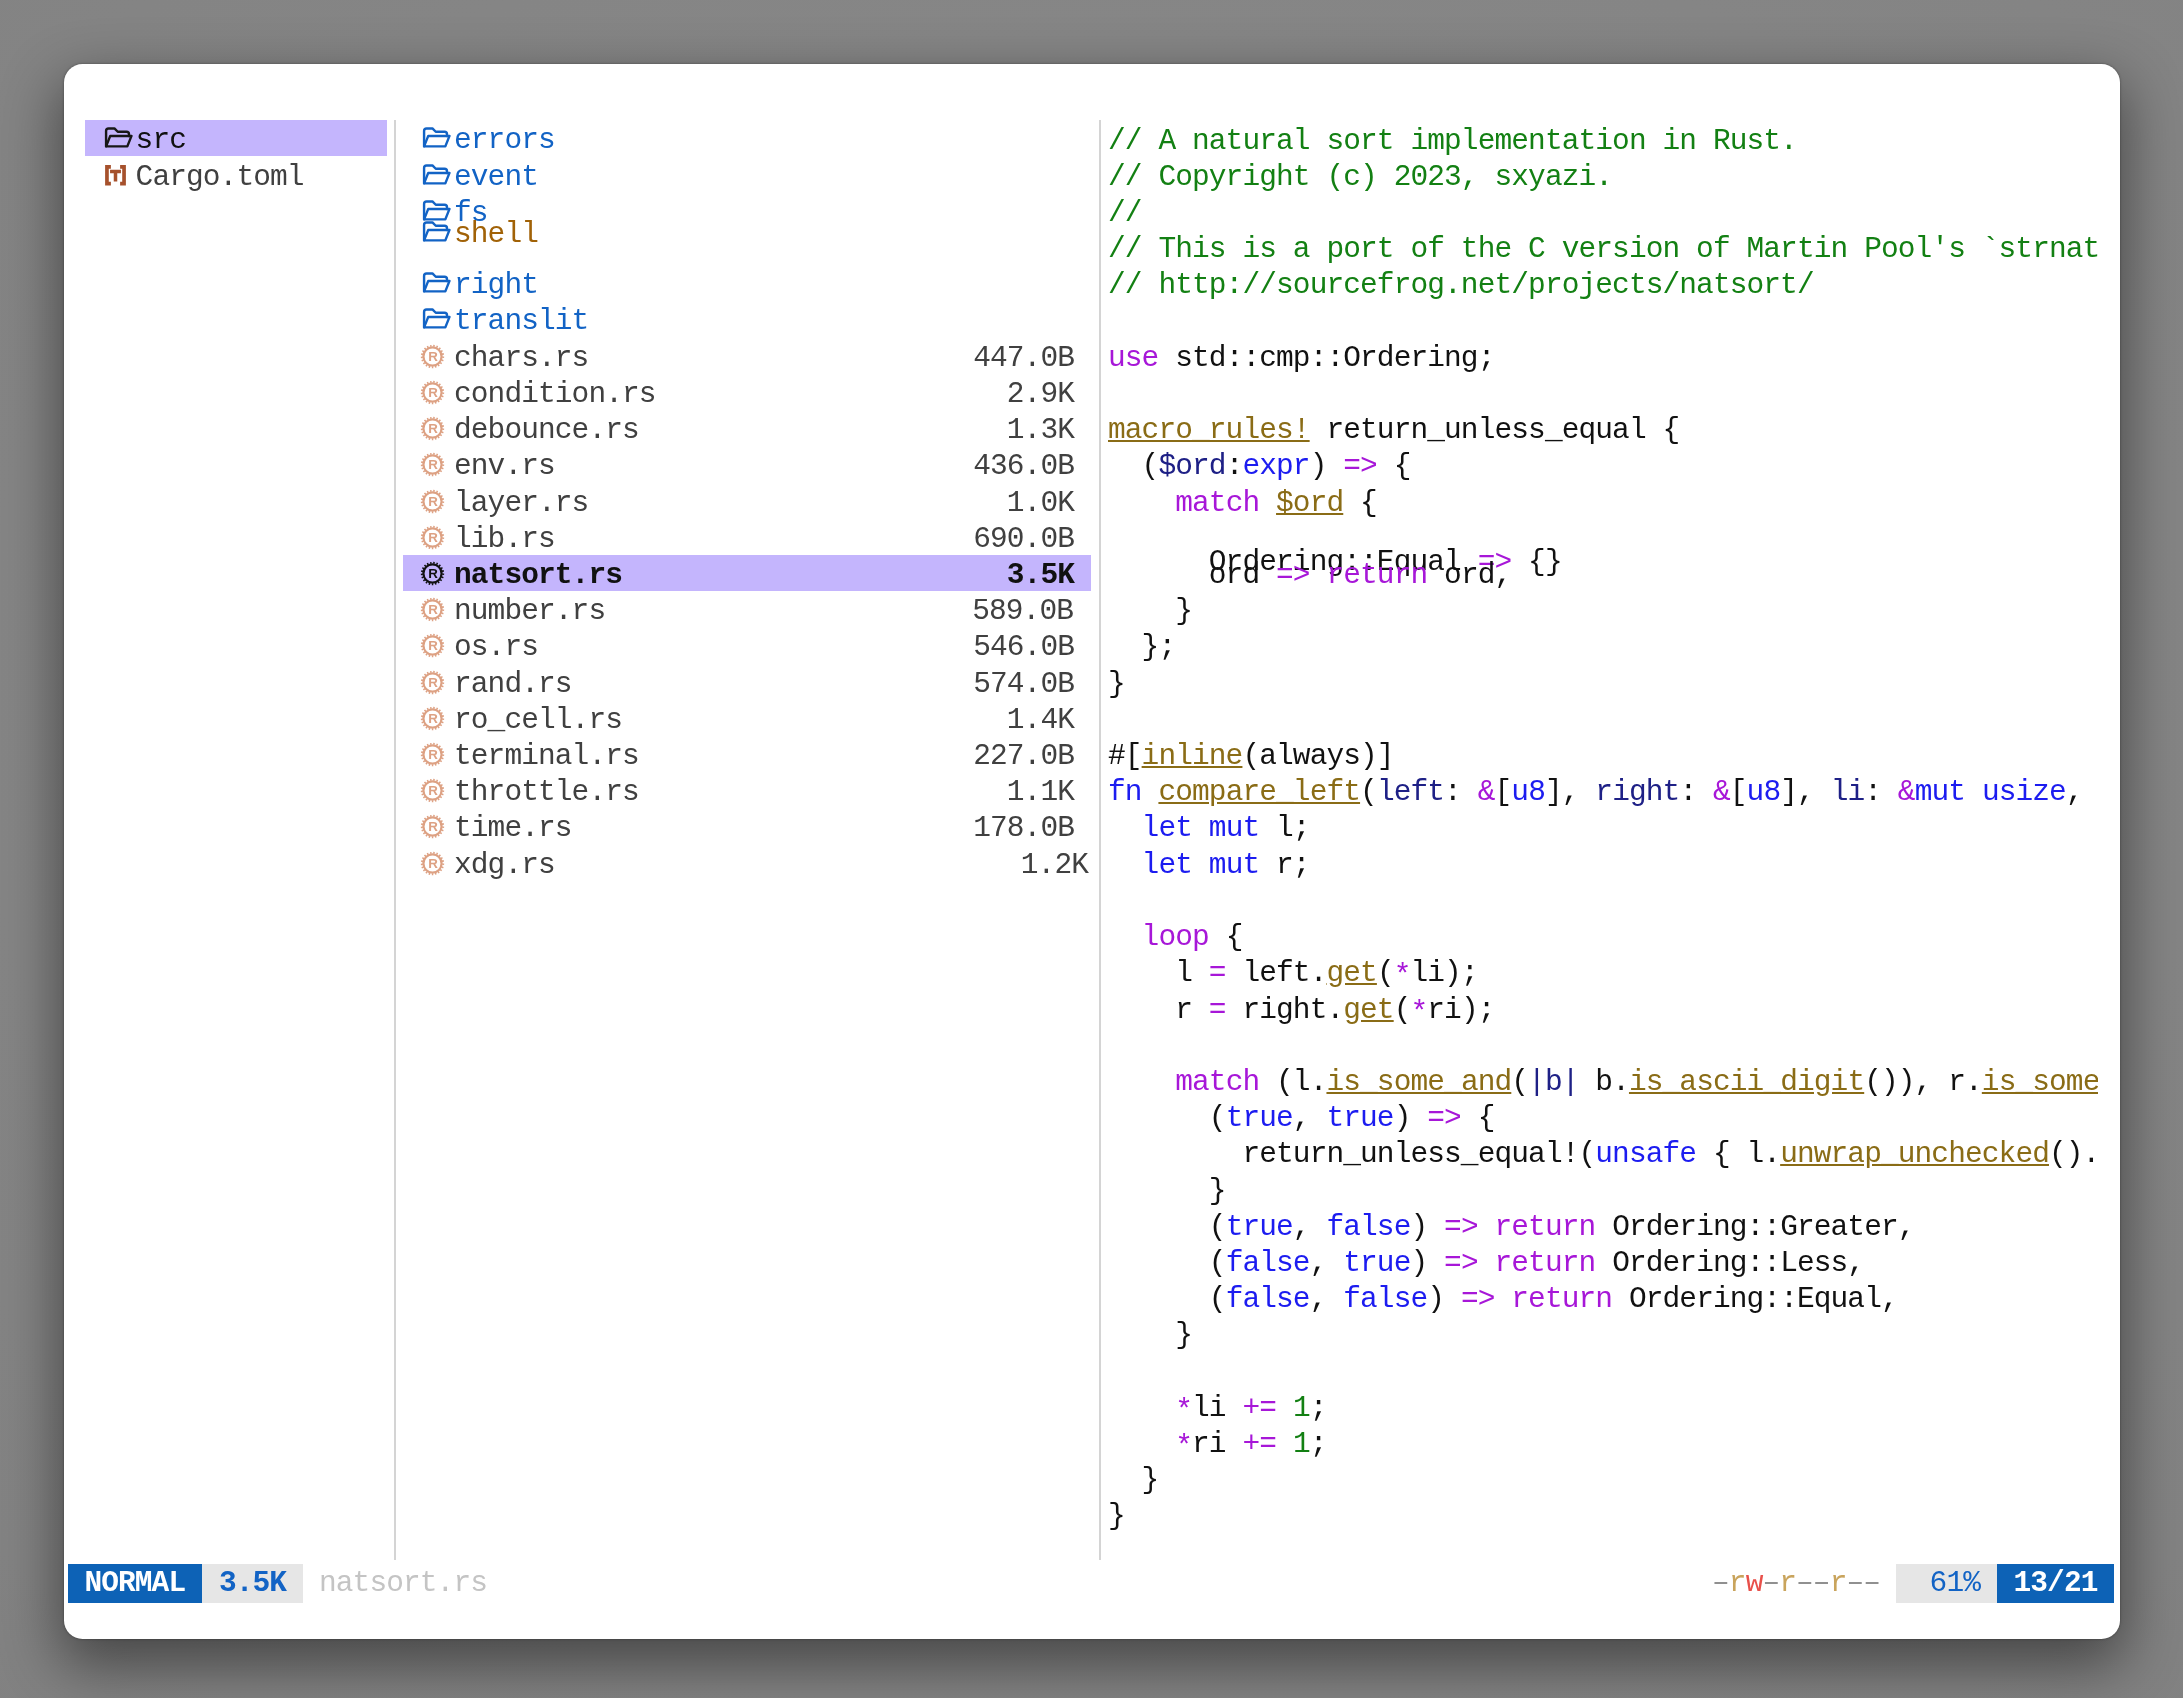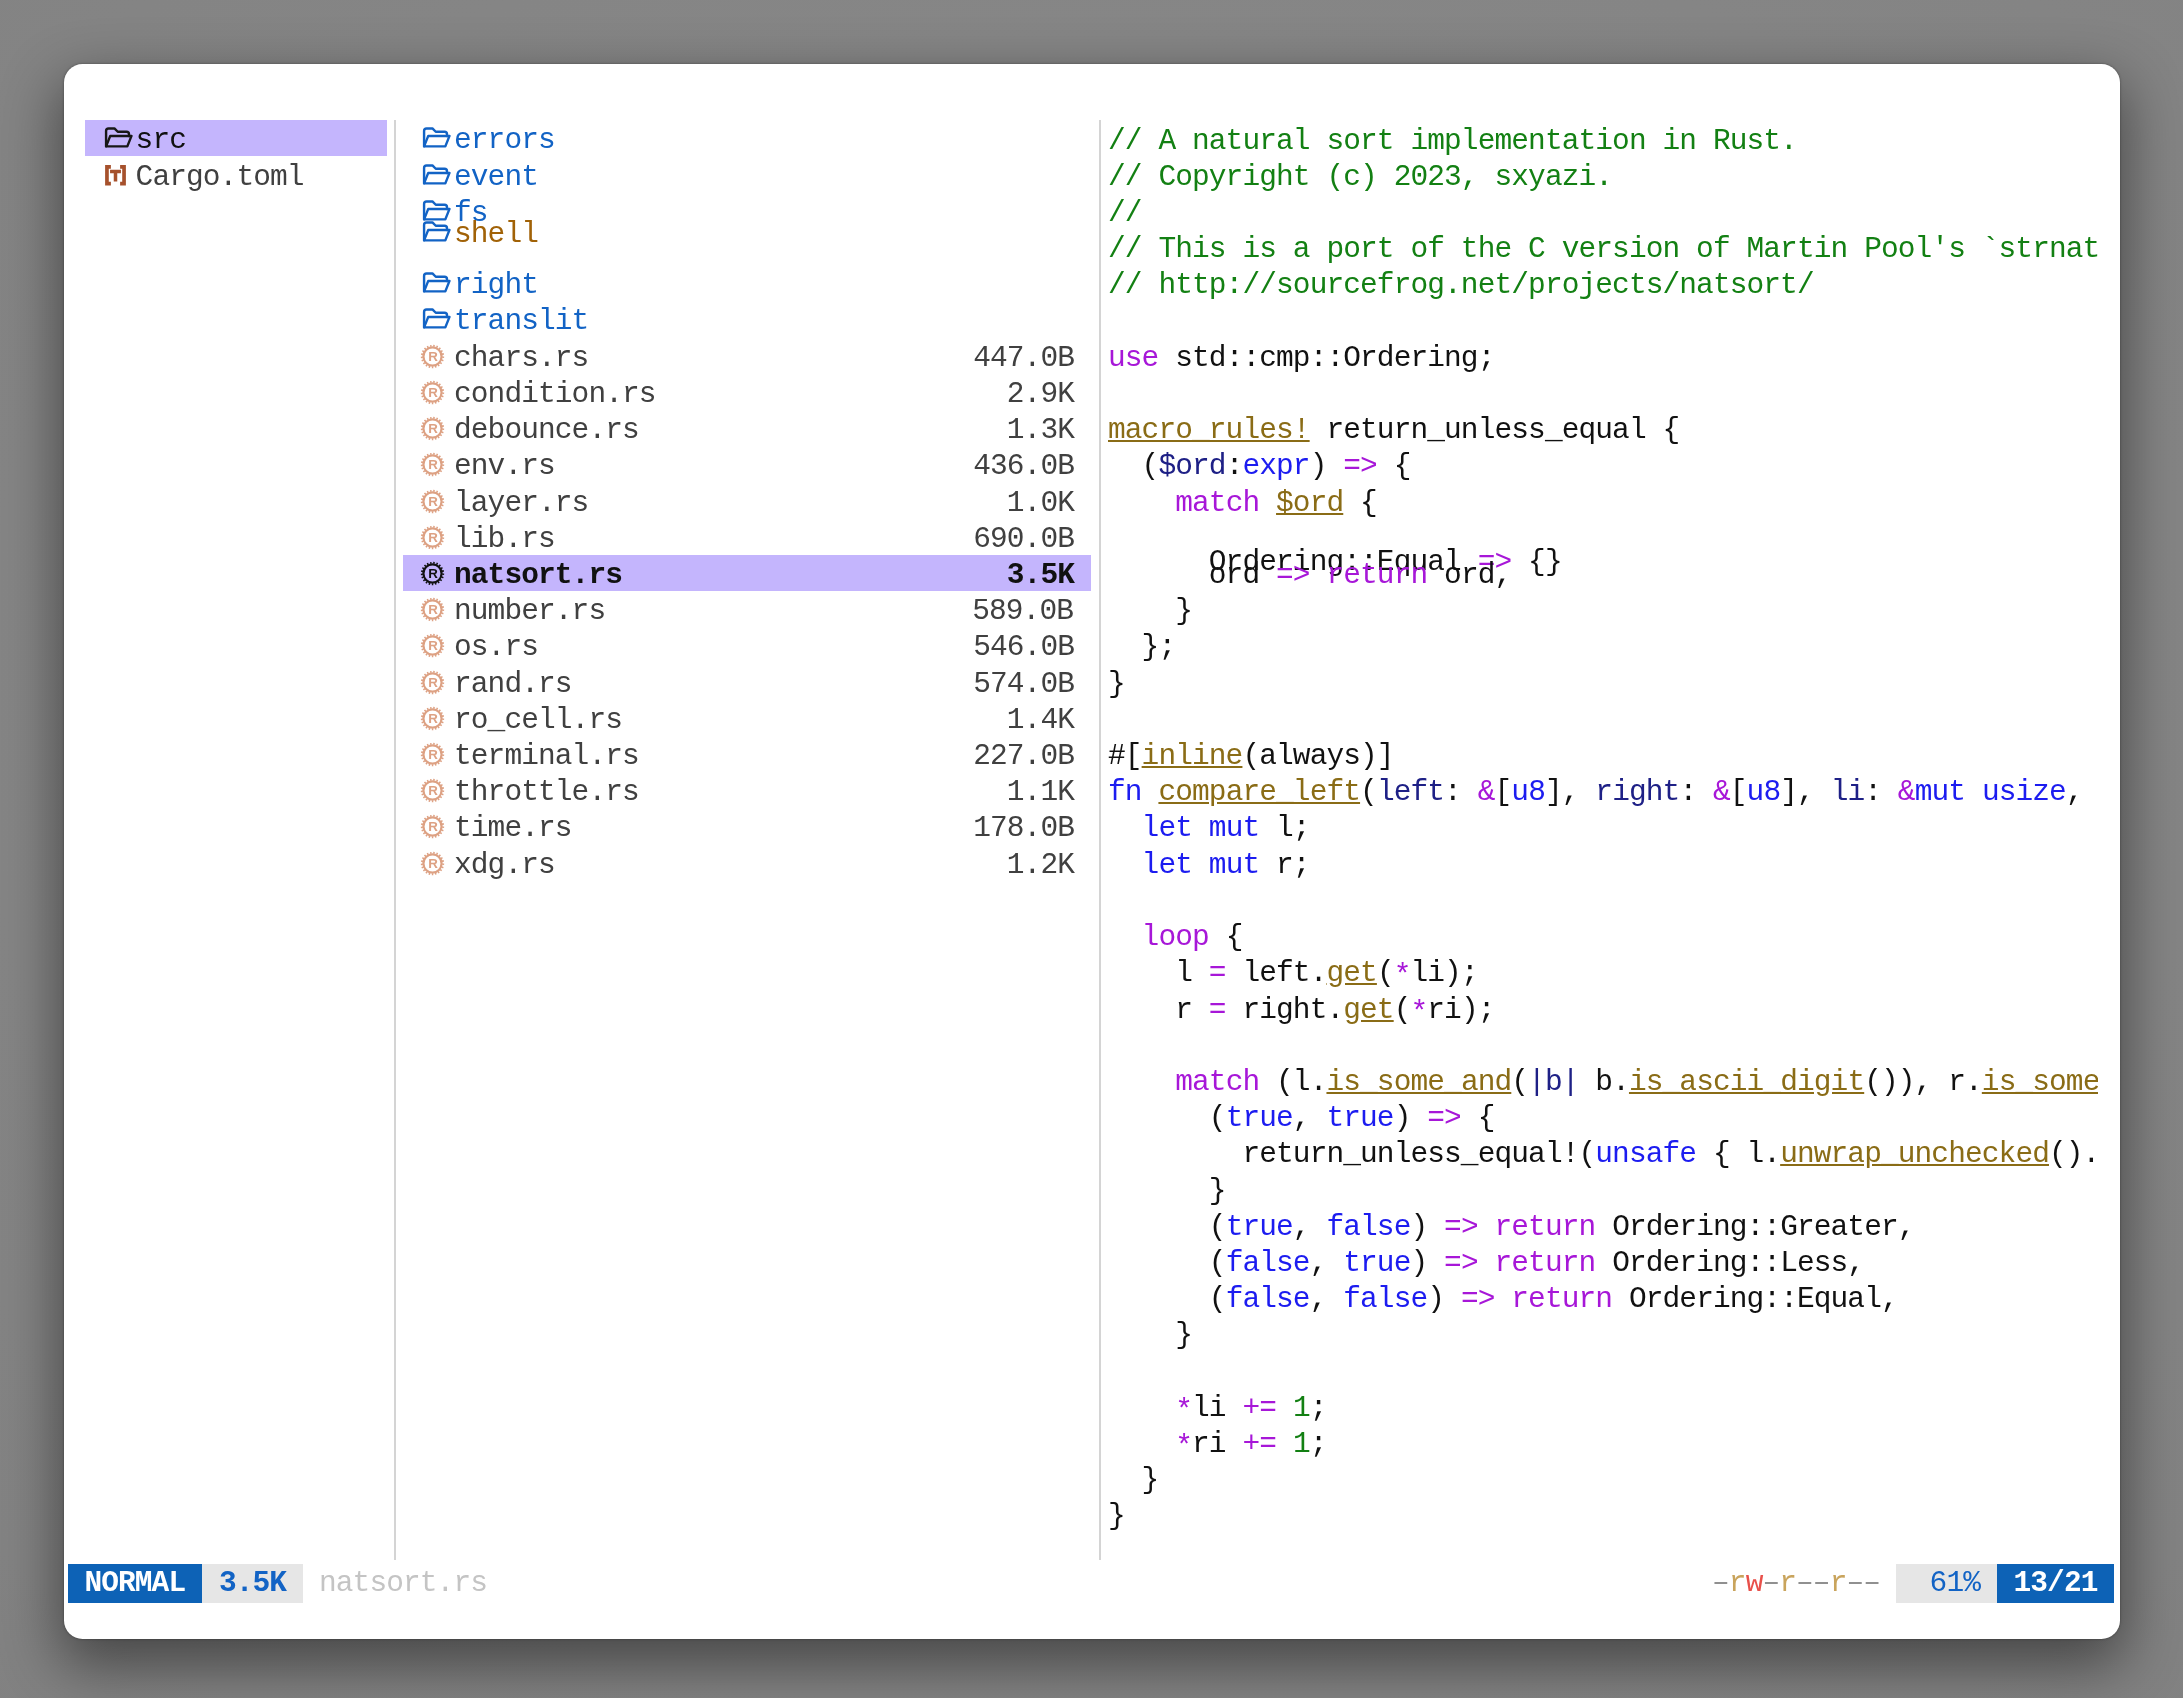--- a/index.html
+++ b/index.html
@@ -122,21 +122,21 @@
         </svg></span><span class="tx">throttle.rs</span><span class="tx" style="margin-left:auto;margin-right:17px">1.1K</span></div>
 <div class="row" style="left:339px;top:744px;width:688px;color:#404040"><span class="ic" style="width:17px"></span><span class="ic" style="width:34px;justify-content:flex-start"><svg width="25" height="25" viewBox="0 0 30 30" style="display:block;font-size:35.2px">
           <circle cx="15" cy="15" r="12.8" fill="none" stroke="#dda183" stroke-width="2.4" stroke-dasharray="1.8 2.0"></circle>
           <circle cx="15" cy="15" r="10.9" fill="none" stroke="#dda183" stroke-width="2.7"></circle>
           <text x="15.2" y="20.6" font-family="Liberation Sans" font-weight="bold" font-size="16" text-anchor="middle" fill="#dda183">R</text>
         </svg></span><span class="tx">time.rs</span><span class="tx" style="margin-left:auto;margin-right:17px">178.0B</span></div>
 <div class="row" style="left:339px;top:781px;width:688px;color:#404040"><span class="ic" style="width:17px"></span><span class="ic" style="width:34px;justify-content:flex-start"><svg width="25" height="25" viewBox="0 0 30 30" style="display:block;font-size:35.2px">
           <circle cx="15" cy="15" r="12.8" fill="none" stroke="#dda183" stroke-width="2.4" stroke-dasharray="1.8 2.0"></circle>
           <circle cx="15" cy="15" r="10.9" fill="none" stroke="#dda183" stroke-width="2.7"></circle>
           <text x="15.2" y="20.6" font-family="Liberation Sans" font-weight="bold" font-size="16" text-anchor="middle" fill="#dda183">R</text>
-        </svg></span><span class="tx">xdg.rs</span><span class="tx" style="margin-left:auto;margin-right:17px">1.2K</span></div>
+        </svg></span><span class="tx">xdg.rs</span><span class="tx" style="margin-left:auto;margin-right:3px">1.2K</span></div>
 <div class="code" style="top:59px"><span class="g">// A natural sort implementation in Rust.</span></div>
 <div class="code" style="top:95px"><span class="g">// Copyright (c) 2023, sxyazi.</span></div>
 <div class="code" style="top:131px"><span class="g">//</span></div>
 <div class="code" style="top:167px"><span class="g">// This is a port of the C version of Martin Pool's `strnatcmp.c` to Rust.</span></div>
 <div class="code" style="top:203px"><span class="g">// http://sourcefrog.net/projects/natsort/</span></div>
 <div class="code" style="top:240px"></div>
 <div class="code" style="top:276px"><span class="p">use</span> std::cmp::Ordering;</div>
 <div class="code" style="top:312px"></div>
 <div class="code" style="top:348px"><span class="o">macro_rules!</span> return_unless_equal {</div>
 <div class="code" style="top:384px">  (<span class="n">$ord</span>:<span class="k">expr</span>) <span class="p">=&gt;</span> {</div>

